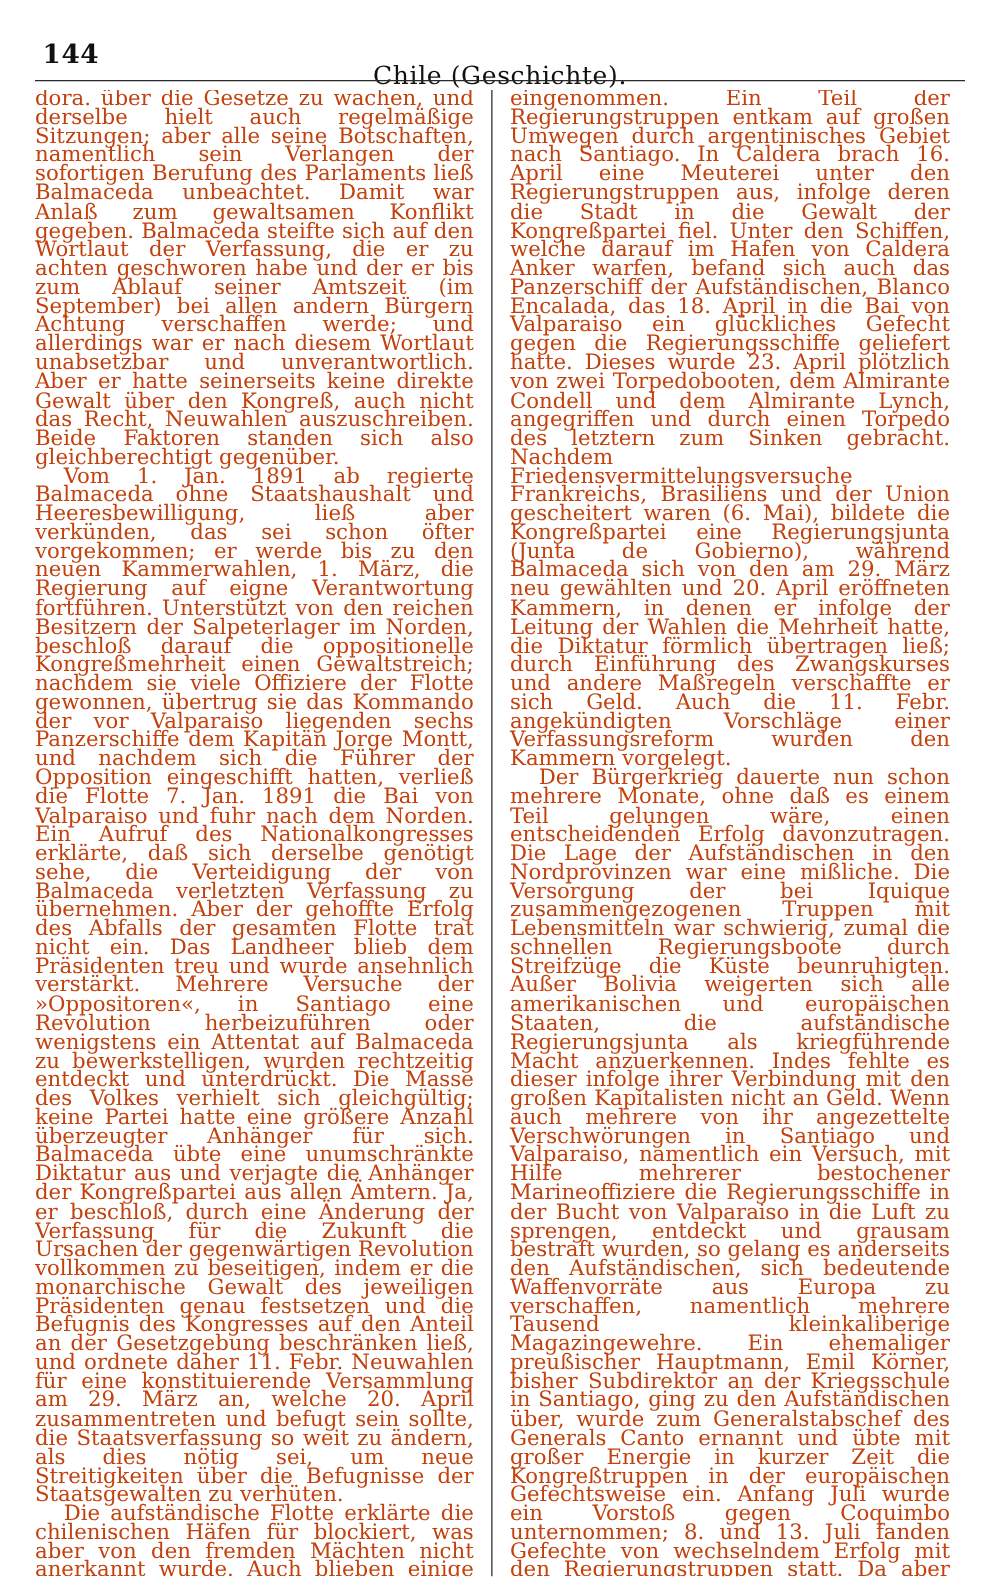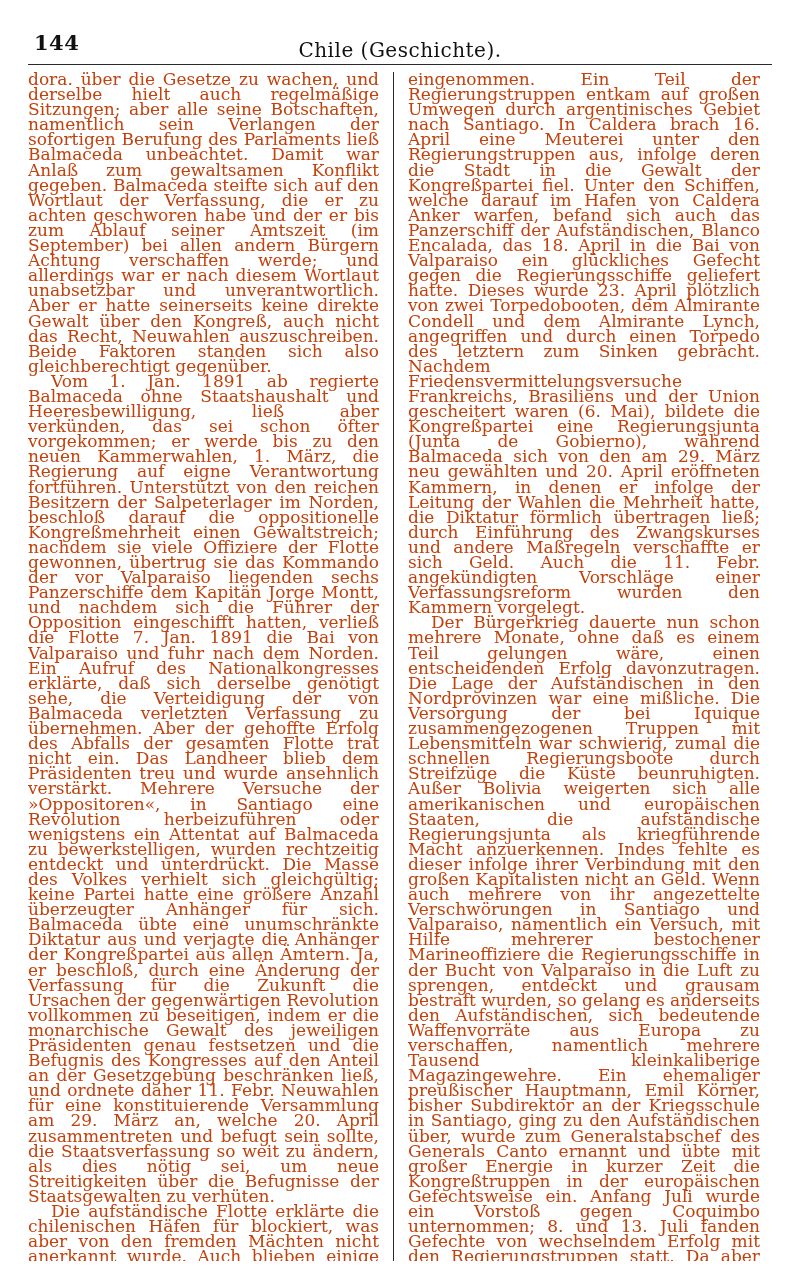--- a/index.html
+++ b/index.html
@@ -33,21 +33,21 @@
     left: 4px;
     top: 4px;
     font-size: 21px;
     font-weight: bold;
     letter-spacing: 0.5px;
     color: #111;
   }
   .running-head {
     position: absolute;
     left: 0; right: 0;
-    top: 12px;
+    top: 22px;
     text-align: center;
     font-size: 20px;
     color: #111;
     font-family: "DejaVu Serif", serif;
     letter-spacing: 0.5px;
   }
   .rule {
     position: absolute;
     left: 28px;
     right: 28px;

